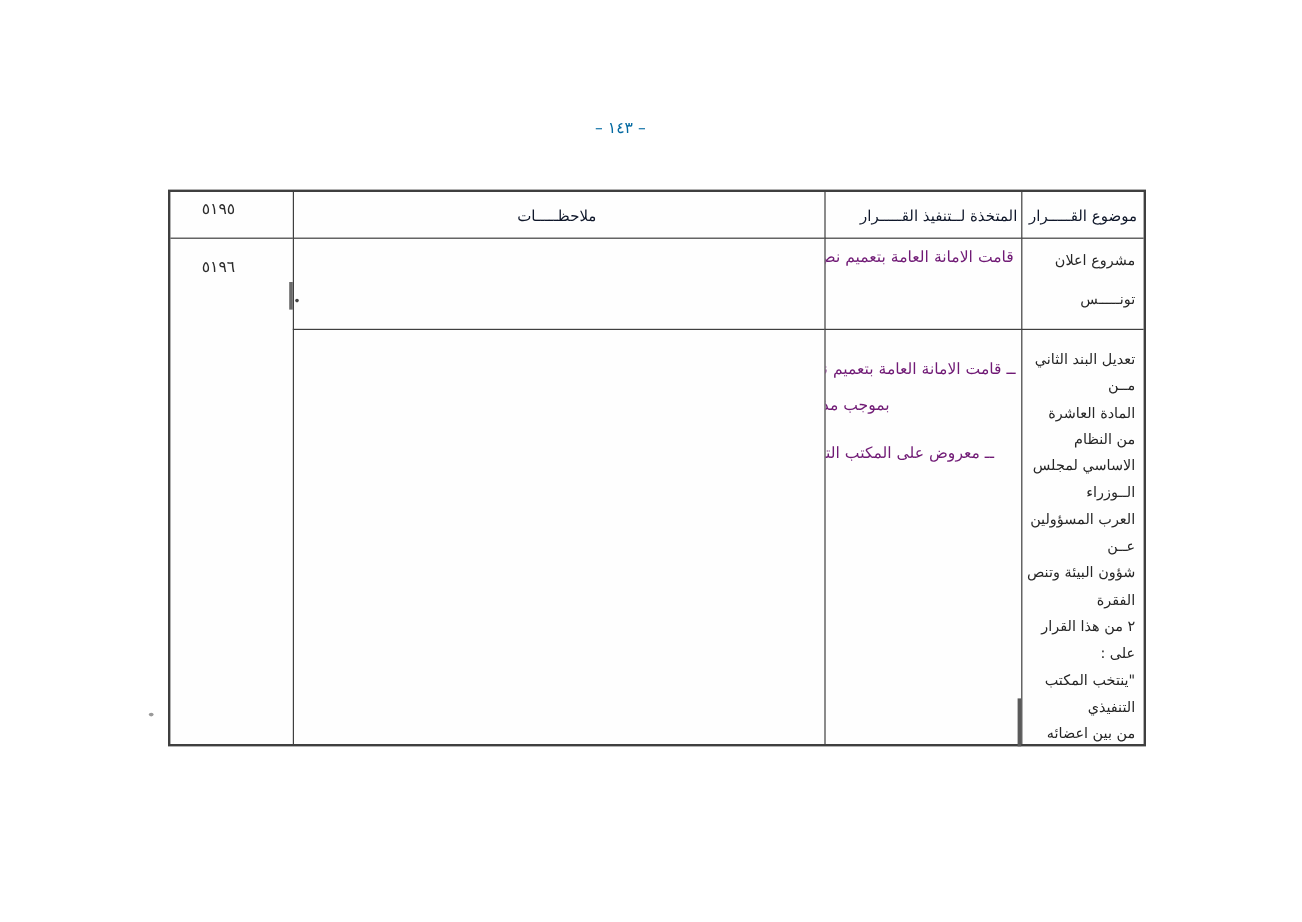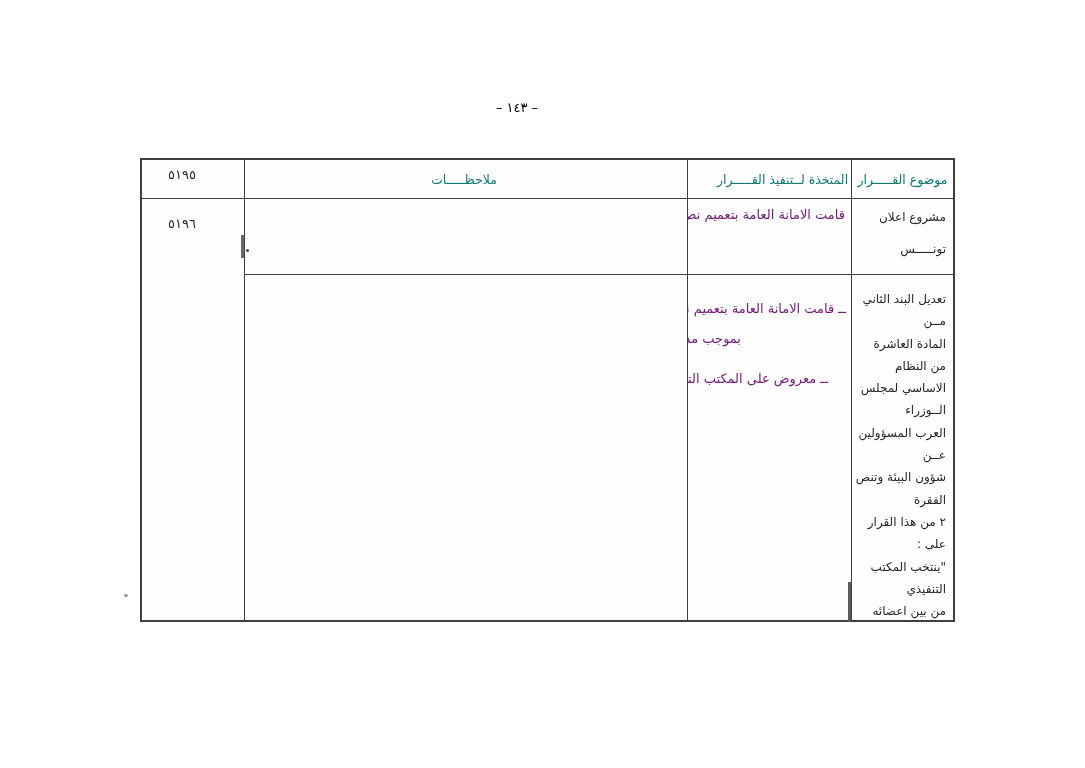--- a/index.html
+++ b/index.html
@@ -17,21 +17,21 @@
     direction: rtl;
   }
   .page-number {
     position: absolute;
     top: 100px;
     left: 452px;
     width: 130px;
     text-align: center;
     font-size: 13px;
     letter-spacing: 2px;
-    color: #000000;
+    color: #0369a1;
   }
   .doc-table {
     position: absolute;
     top: 158px;
     left: 140px;
     width: 815px;
     height: 464px;
     box-sizing: border-box;
     border: 2px solid #3f3f3f;
     display: grid;
@@ -44,21 +44,21 @@
     box-sizing: border-box;
     overflow: hidden;
   }
   .v-line { border-left: 1.5px solid #3f3f3f; }      
   .h-line { border-bottom: 1.5px solid #3f3f3f; }    
   .hdr {
     display: flex;
     align-items: center;
     justify-content: center;
     font-size: 12.5px;
-    color: #0f766e;
+    color: #0f172a;
     white-space: nowrap;
   }
   .hdr-actions { padding-left: 80px; }
   .hdr-notes { padding-right: 4px; letter-spacing: 1px; }
   .num-cell {
     text-align: center;
     padding-right: 22px;
     font-size: 13px;
     letter-spacing: 1px;
   }

